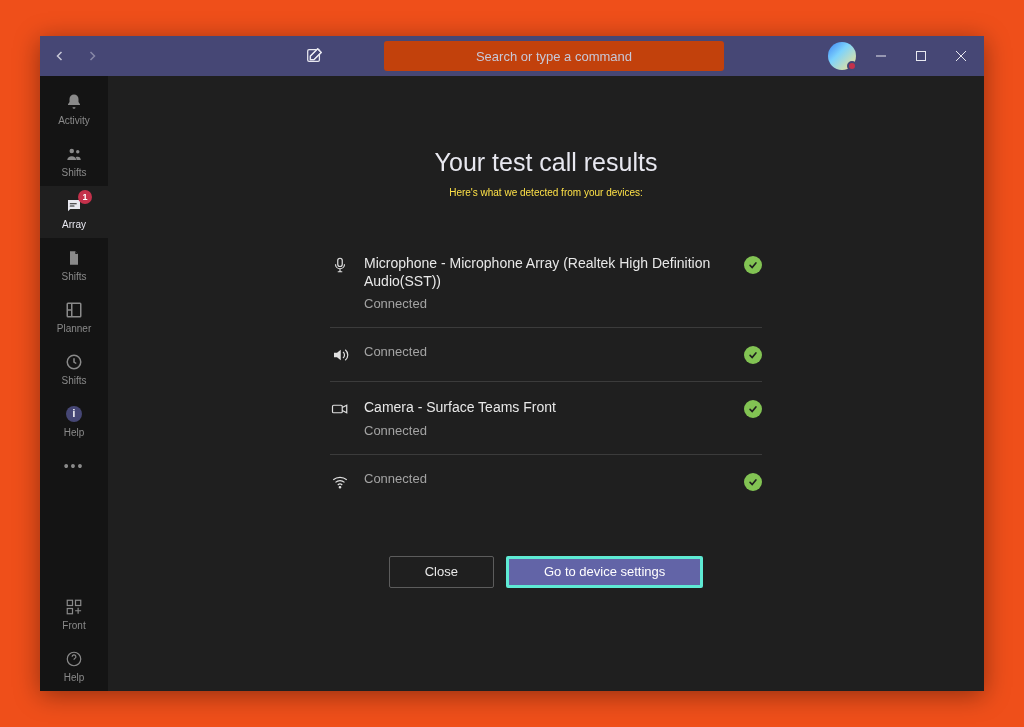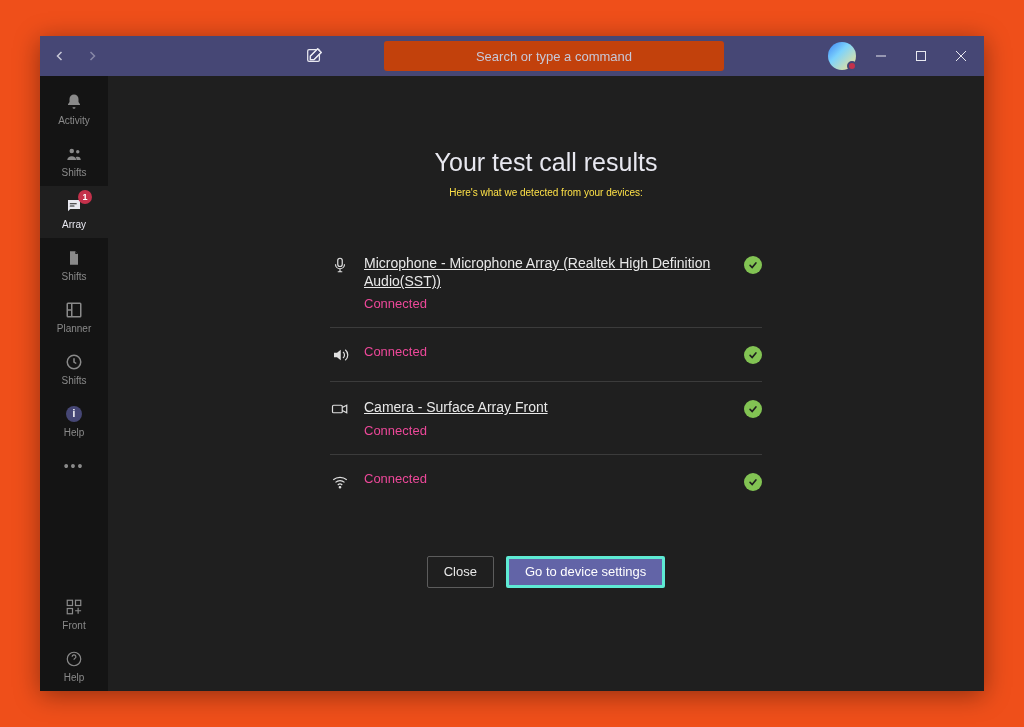--- a/index.html
+++ b/index.html
@@ -170,39 +170,39 @@
   }
   .row:last-child { border-bottom: none; }
   .row-icon {
     width: 20px; height: 20px;
     color: #e0e0e0;
     flex-shrink: 0;
     margin-top: 1px;
     display: flex; align-items: center; justify-content: center;
   }
   .row-body { flex: 1; }
-  .row-title { font-size: 14px; color: #e8e8e8; margin-bottom: 6px; line-height: 1.3; text-decoration: underline; }
-  .row-status { font-size: 13px; color: #ec4899; }
+  .row-title { font-size: 14px; color: #e8e8e8; margin-bottom: 6px; line-height: 1.3; }
+  .row-status { font-size: 13px; color: #a3a3a3; }
   .row-check {
     width: 18px; height: 18px;
     background: #82c353;
     border-radius: 50%;
     display: flex; align-items: center; justify-content: center;
     flex-shrink: 0;
     margin-top: 2px;
   }
   .row-check svg { width: 10px; height: 10px; }
   .buttons {
     margin-top: 48px;
     display: flex;
     gap: 12px;
   }
   .btn {
     height: 32px;
-    padding: 0 16px;
+    padding: 0 35px;
     font-size: 13px;
     border-radius: 2px;
     cursor: pointer;
     display: flex; align-items: center; justify-content: center;
     font-family: inherit;
   }
   .btn-secondary {
     background: #1f1f1f;
     color: #e8e8e8;
     border: 1px solid #5c5c5c;
@@ -405,21 +405,21 @@
         </div>
 
         <div class="row">
           <span class="row-icon">
             <svg width="18" height="18" viewBox="0 0 24 24" fill="none" stroke="currentColor" stroke-width="1.6">
                 <rect x="2" y="7" width="13" height="10" rx="1.5"></rect>
                 <path d="M15 10l6-3v10l-6-3"></path>
               </svg>
           </span>
           <div class="row-body">
-            <div class="row-title">Camera - Surface Array Front</div>
+            <div class="row-title">Camera - Surface Teams Front</div>
             <div class="row-status">Connected</div>
           </div>
           <span class="row-check">
             <svg viewBox="0 0 12 12" fill="none" stroke="#1f1f1f" stroke-width="2" stroke-linecap="round">
                 <path d="M2.5 6.5 L5 9 L9.5 3.5"></path>
               </svg>
           </span>
         </div>
 
         <div class="row">

